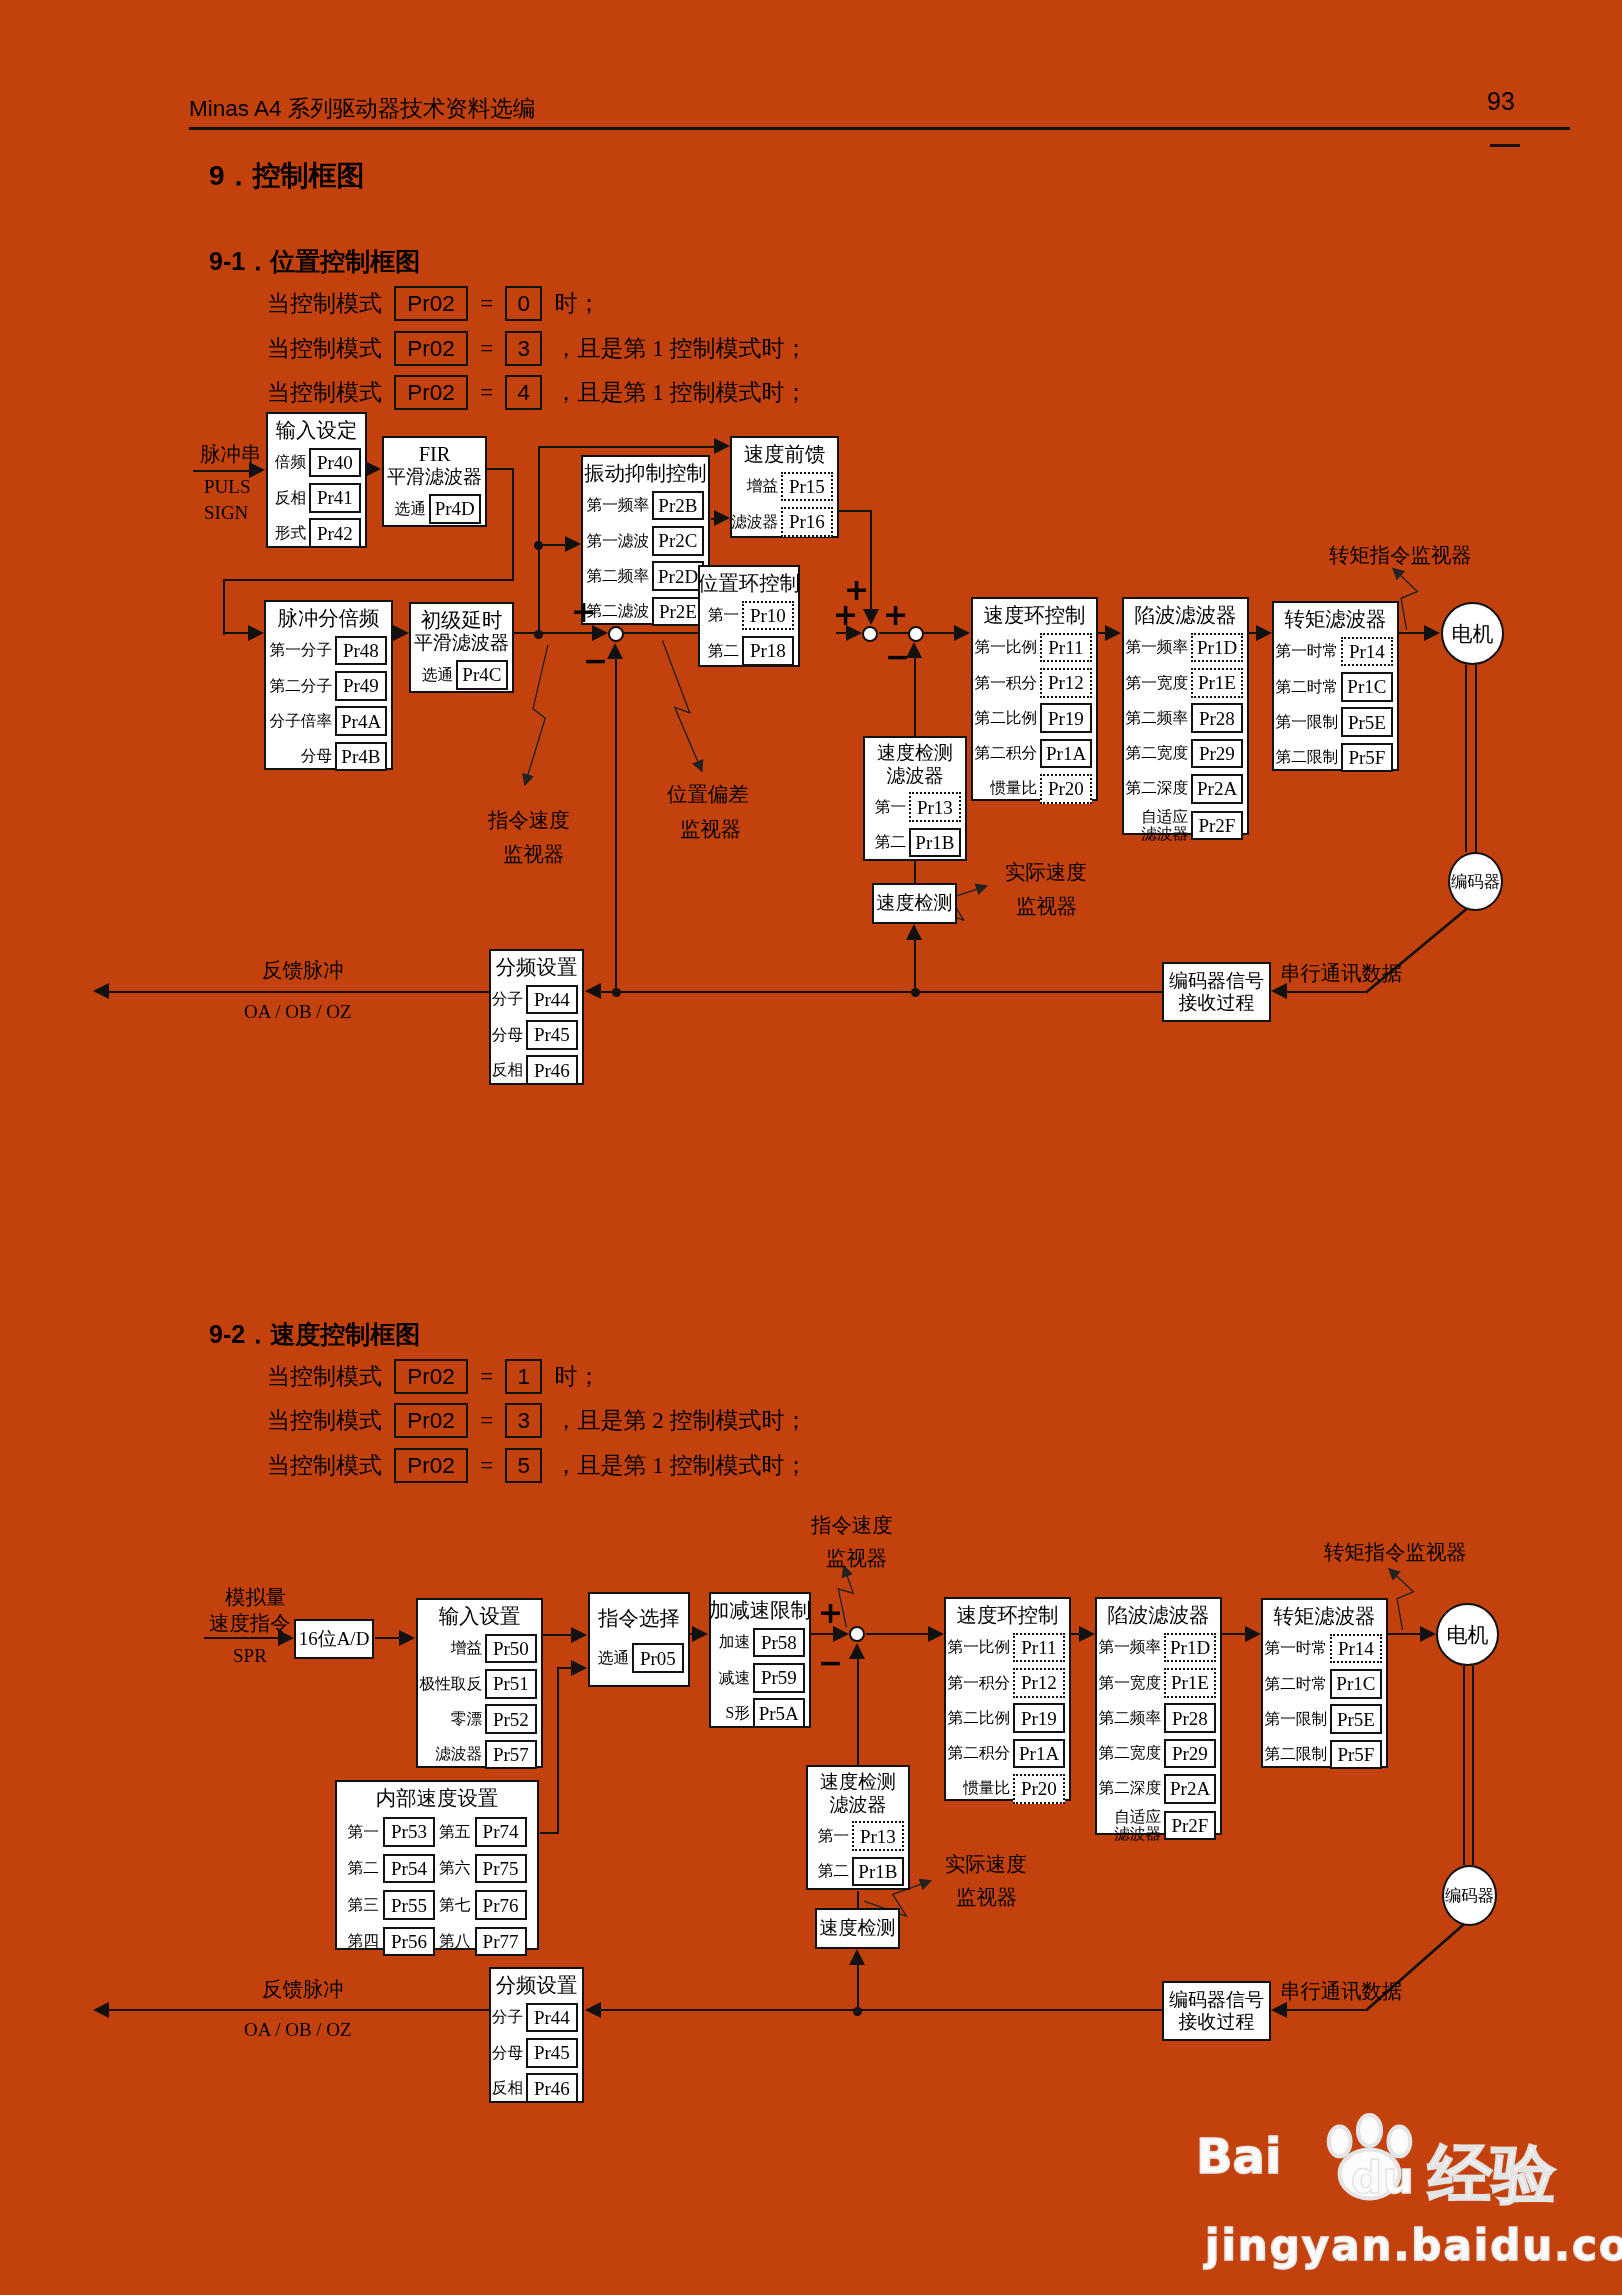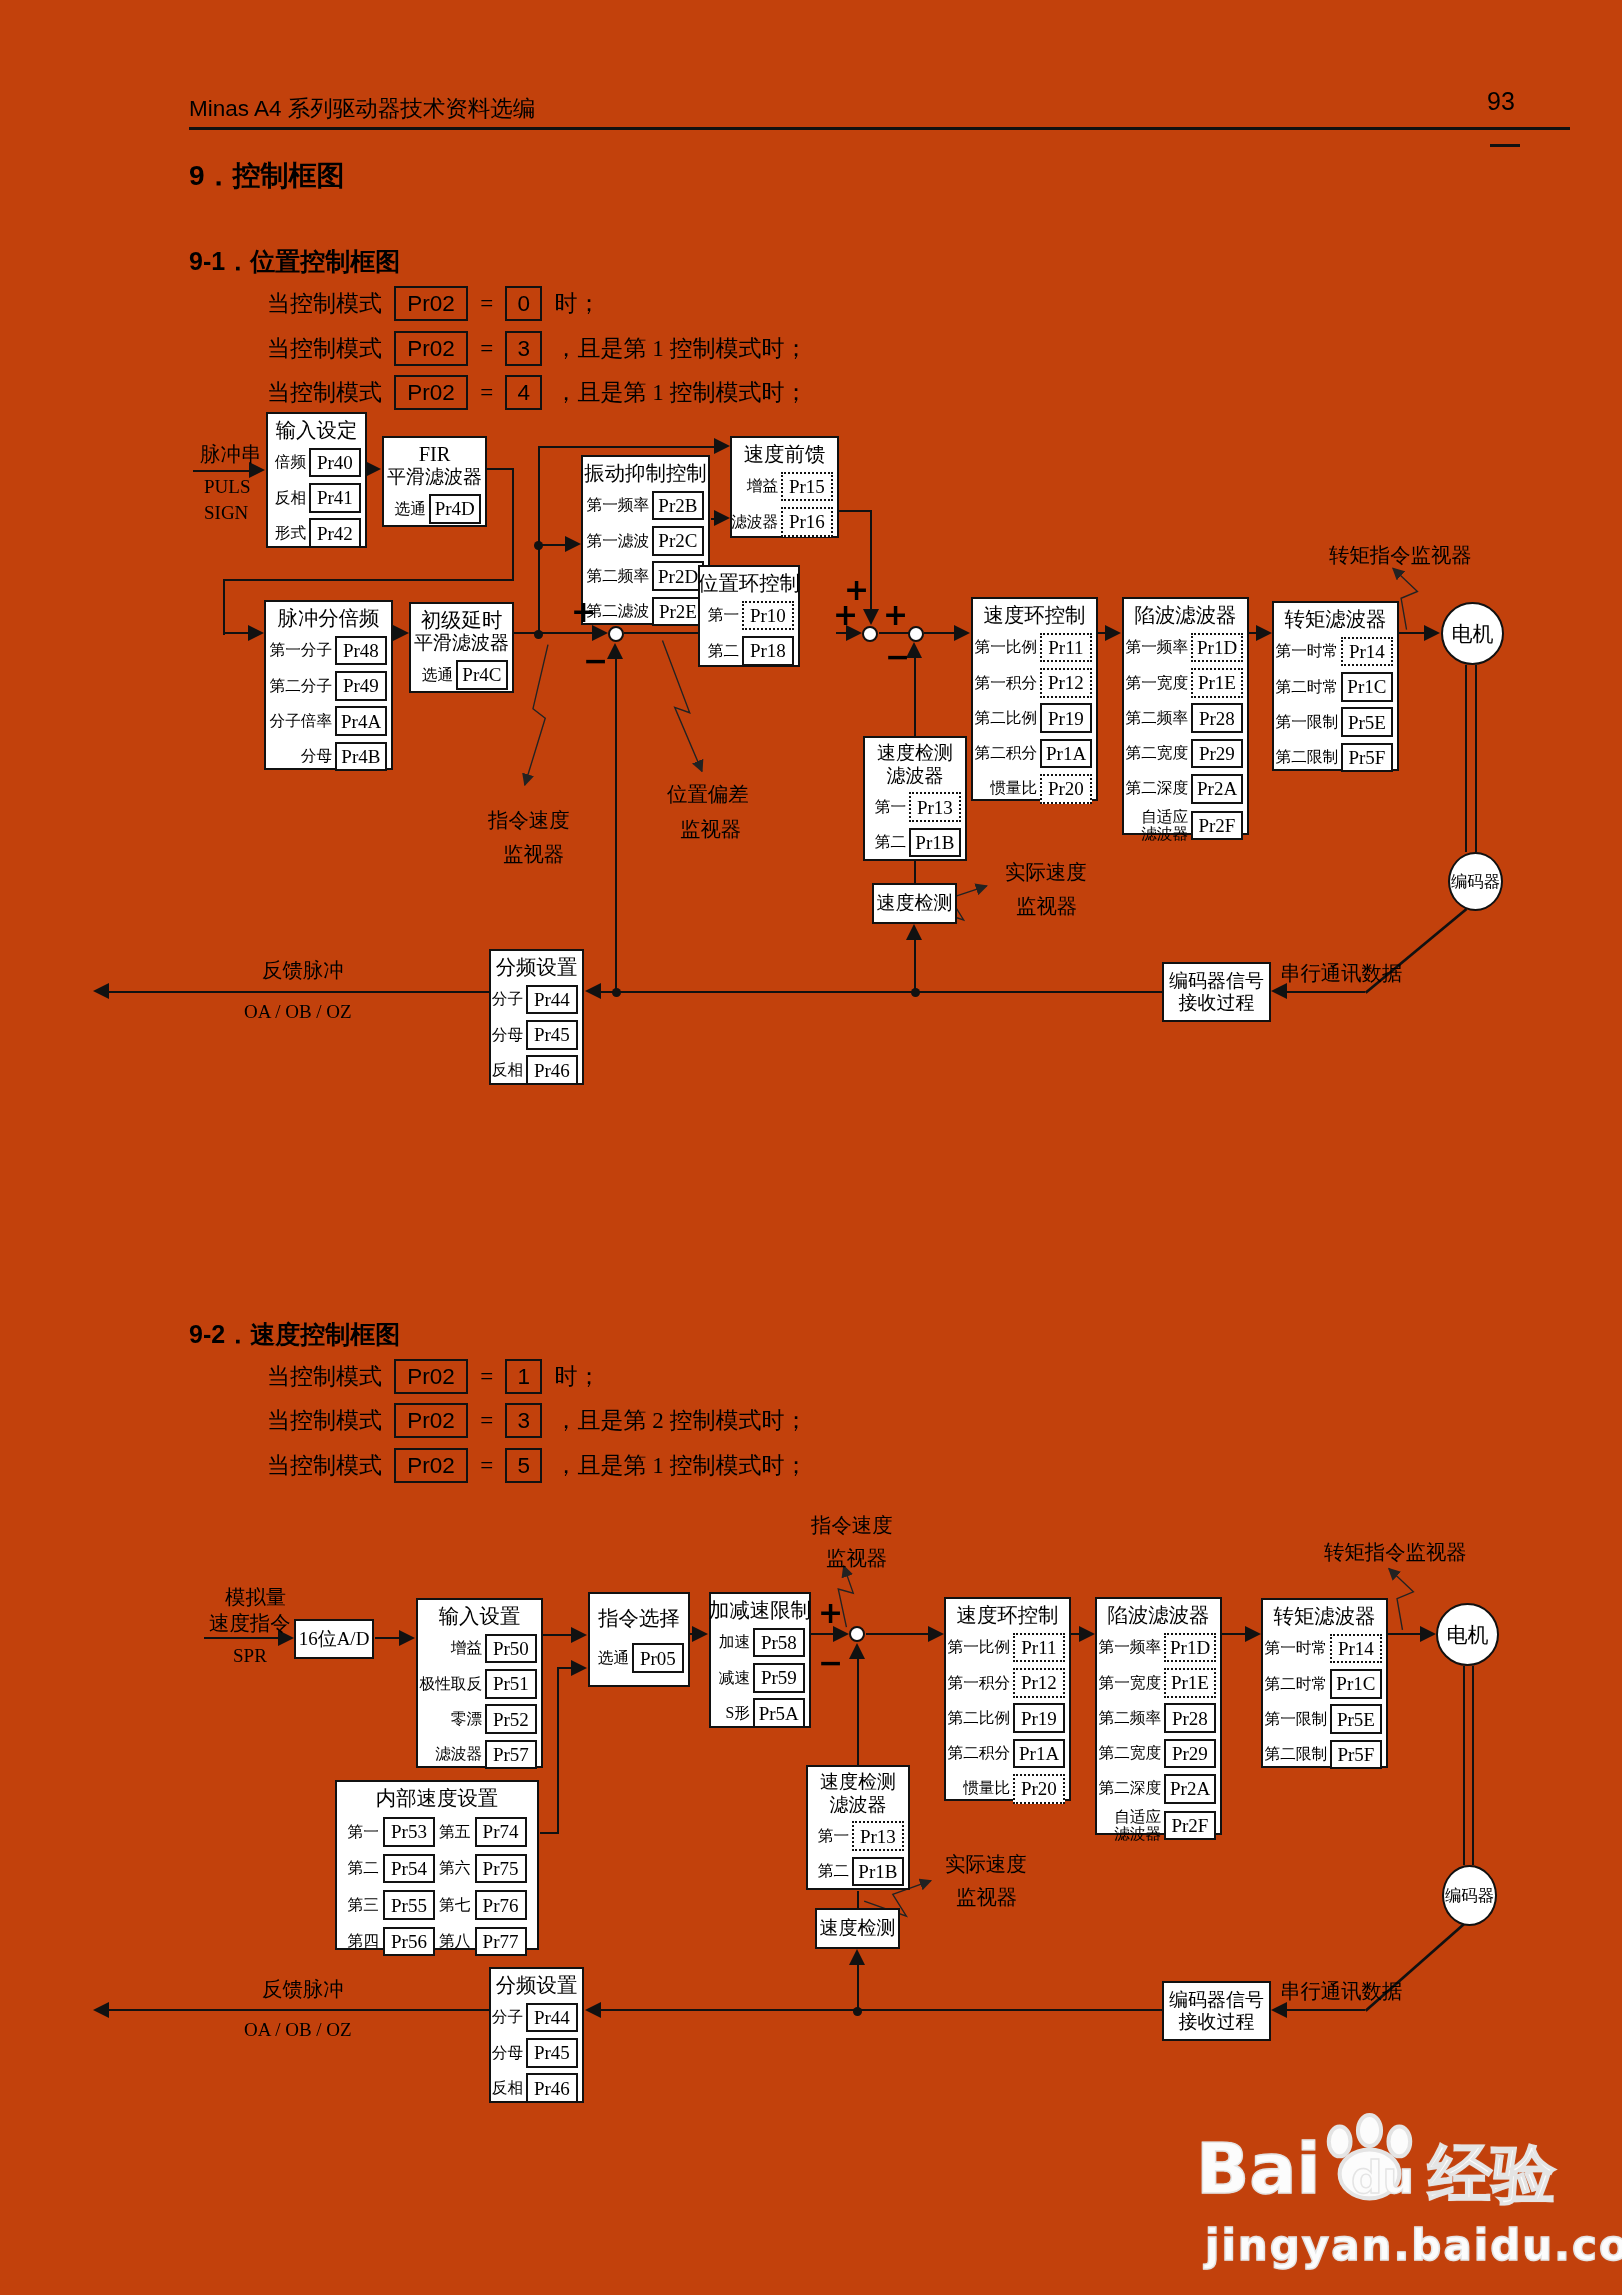--- a/index.html
+++ b/index.html
@@ -23,21 +23,21 @@
   .pl{font-size:15.7px;white-space:nowrap;line-height:1.05;text-align:right;}
   .pl2{text-align:right;}
   .pb{border:2px solid #111;font-size:19px;line-height:1;padding:3.4px 4.1px;min-width:52px;text-align:center;box-sizing:border-box;background:#fff;}
   .pb.dt{border:2.7px dotted #111;}
   .lbl{position:absolute;font-size:20.4px;white-space:nowrap;line-height:1.2;}
   .lbl.s{font-size:19px;}
   .node{position:absolute;border:2.7px solid #111;border-radius:50%;background:#fff;display:flex;align-items:center;justify-content:center;box-sizing:border-box;}
   .hdr-title{position:absolute;left:189px;top:93px;font-size:22.5px;font-family:"Liberation Sans","DejaVu Sans",sans-serif;}
   .hdr-page{position:absolute;left:1487px;top:87px;font-size:25px;font-family:"Liberation Sans","DejaVu Sans",sans-serif;}
   .rule{position:absolute;background:#111;}
-  .sec{position:absolute;font-weight:bold;font-family:"Liberation Sans","DejaVu Sans",sans-serif;white-space:nowrap;}
+  .sec{position:absolute;font-weight:bold;font-family:"Liberation Sans","DejaVu Sans",sans-serif;white-space:nowrap;margin-left:20px;}
   .cond{position:absolute;display:flex;align-items:center;gap:12.3px;font-size:23px;white-space:nowrap;}
   .cbox{border:2px solid #111;padding:2.7px 11px;font-size:22.5px;font-family:"Liberation Sans","DejaVu Sans",sans-serif;}
   .cval{border:2px solid #111;padding:2.7px 8.2px;font-size:22.5px;min-width:16.4px;text-align:center;font-family:"Liberation Sans","DejaVu Sans",sans-serif;}
   .irow{display:flex;align-items:center;gap:4.1px;margin-top:6.8px;}
   .wm{position:absolute;color:#fcfcfc;-webkit-text-stroke:1.4px #e4e4e4;text-shadow:0 0 1.4px #e9e9e9;font-family:"DejaVu Sans",sans-serif;font-weight:bold;white-space:nowrap;}
 </style>
 </head>
 <body>
 
 <div class="page">
@@ -641,21 +641,21 @@
 
   <div class="sum" style="left:849px;top:1626px"></div>
   <div class="sign" style="left:818px;top:1598px">+</div>
   <div class="sign" style="left:818px;top:1648px">−</div>
 
   <div class="lbl" style="left:811px;top:1513px">指令速度</div>
   <div class="lbl" style="left:826px;top:1546px">监视器</div>
   <div class="lbl" style="left:945px;top:1852px">实际速度</div>
   <div class="lbl" style="left:956px;top:1885px">监视器</div>
 
-  <div class="wm" style="left:1196px;top:2128px;font-size:70px">Bai</div>
+  <div class="wm" style="left:1196px;top:2128px;font-size:48px">Bai</div>
   <svg class="abs" style="left:1322px;top:2106px" width="95" height="102" viewBox="0 0 140 150">
     <ellipse cx="70" cy="100" rx="44" ry="36" fill="#fcfcfc" stroke="#e4e4e4" stroke-width="6"></ellipse>
     <ellipse cx="26" cy="52" rx="16" ry="22" fill="#fcfcfc" stroke="#e4e4e4" stroke-width="6"></ellipse>
     <ellipse cx="70" cy="36" rx="17" ry="23" fill="#fcfcfc" stroke="#e4e4e4" stroke-width="6"></ellipse>
     <ellipse cx="114" cy="52" rx="16" ry="22" fill="#fcfcfc" stroke="#e4e4e4" stroke-width="6"></ellipse>
   </svg>
   <div class="wm" style="left:1351px;top:2152px;font-size:44px">du</div>
   <div class="wm" style="left:1428px;top:2131px;font-size:64px">经验</div>
   <div class="wm" style="left:1205px;top:2221px;font-size:42px;letter-spacing:2px">jingyan.baidu.com</div>
 

